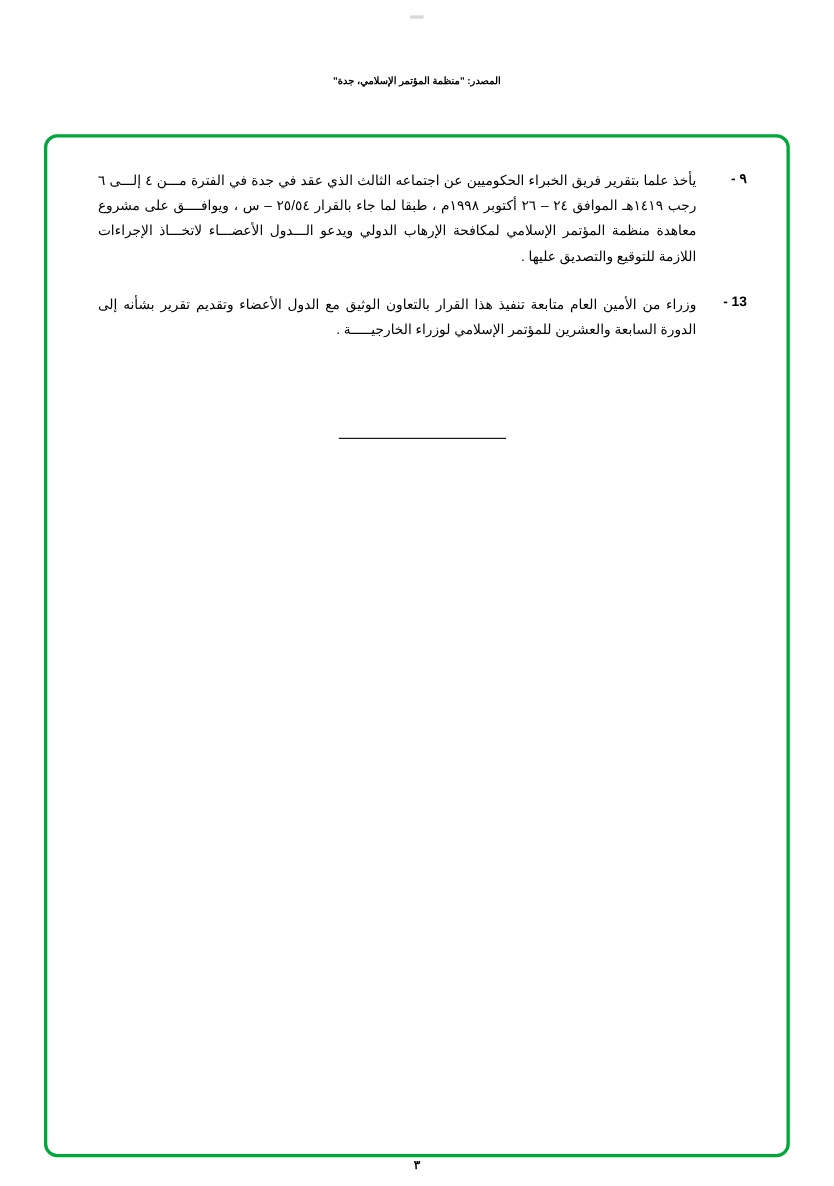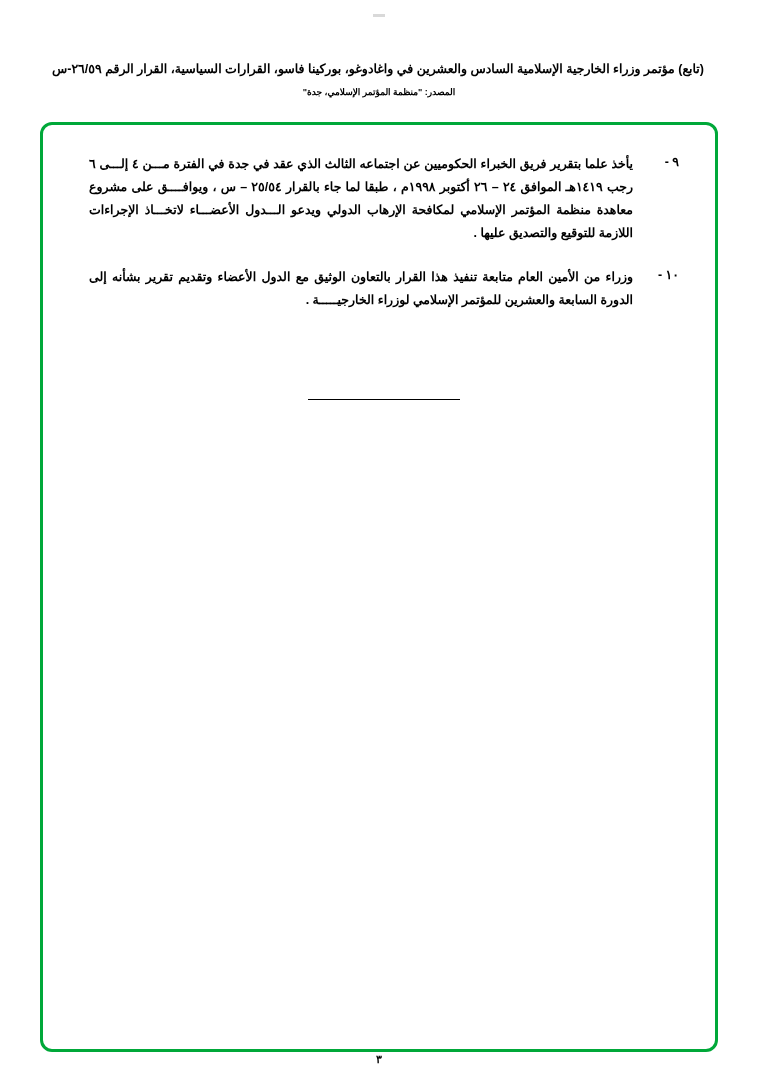--- a/index.html
+++ b/index.html
@@ -85,24 +85,24 @@
   }
   .clause-body {
     flex: 1 1 auto;
     font-size: 12.5px;
     line-height: 1.85;
     text-align: justify;
     text-align-last: right;
     font-weight: bold;
   }
   .lead {
-    font-weight: bold;
+    font-weight: normal;
   }
   .rest {
-    font-weight: bold;
+    font-weight: normal;
   }
   .divider-wrap {
     margin-top: 74px;
     text-align: center;
   }
   .divider {
     display: inline-block;
     width: 152px;
     height: 0;
     border-top: 1.6px solid #000;
@@ -118,34 +118,33 @@
   }
 </style>
 </head>
 <body>
 
 <div class="page">
 
   <div class="top-mark"></div>
 
   <div class="header">
-    <div class="header-title">(تابع) مؤتمر وزراء الخارجية الإسلامية السادس والعشرين في واغادوغو، بوركينا فاسو، القرارات السياسية، القرار الرقم ٢٦/٥٩-س</div>
     <div class="header-source">المصدر:  "منظمة المؤتمر الإسلامي، جدة"</div>
   </div>
 
   <div class="frame" style="border-color: rgb(0, 168, 57);">
     <div class="content">
 
       <div class="clause">
         <div class="clause-num">٩ -</div>
         <div class="clause-body"><span class="lead">يأخذ علما</span><span class="rest"> بتقرير فريق الخبراء الحكوميين عن اجتماعه الثالث الذي عقد في جدة في الفترة مـــن ٤ إلـــى ٦ رجب ١٤١٩هـ الموافق ٢٤ – ٢٦ أكتوبر ١٩٩٨م ، طبقا لما جاء بالقرار ٢٥/٥٤ – س ، ويوافــــق على مشروع معاهدة منظمة المؤتمر الإسلامي لمكافحة الإرهاب الدولي ويدعو الـــدول الأعضـــاء لاتخـــاذ الإجراءات اللازمة للتوقيع والتصديق عليها .</span></div>
       </div>
 
       <div class="clause">
-        <div class="clause-num">١٠ -</div>
+        <div class="clause-num">13 -</div>
         <div class="clause-body"><span class="lead">وزراء</span><span class="rest"> من الأمين العام متابعة تنفيذ هذا القرار بالتعاون الوثيق مع الدول الأعضاء وتقديم تقرير بشأنه إلى الدورة السابعة والعشرين للمؤتمر الإسلامي لوزراء الخارجيـــــة .</span></div>
       </div>
 
       <div class="divider-wrap">
         <span class="divider"></span>
       </div>
 
     </div>
   </div>
 

